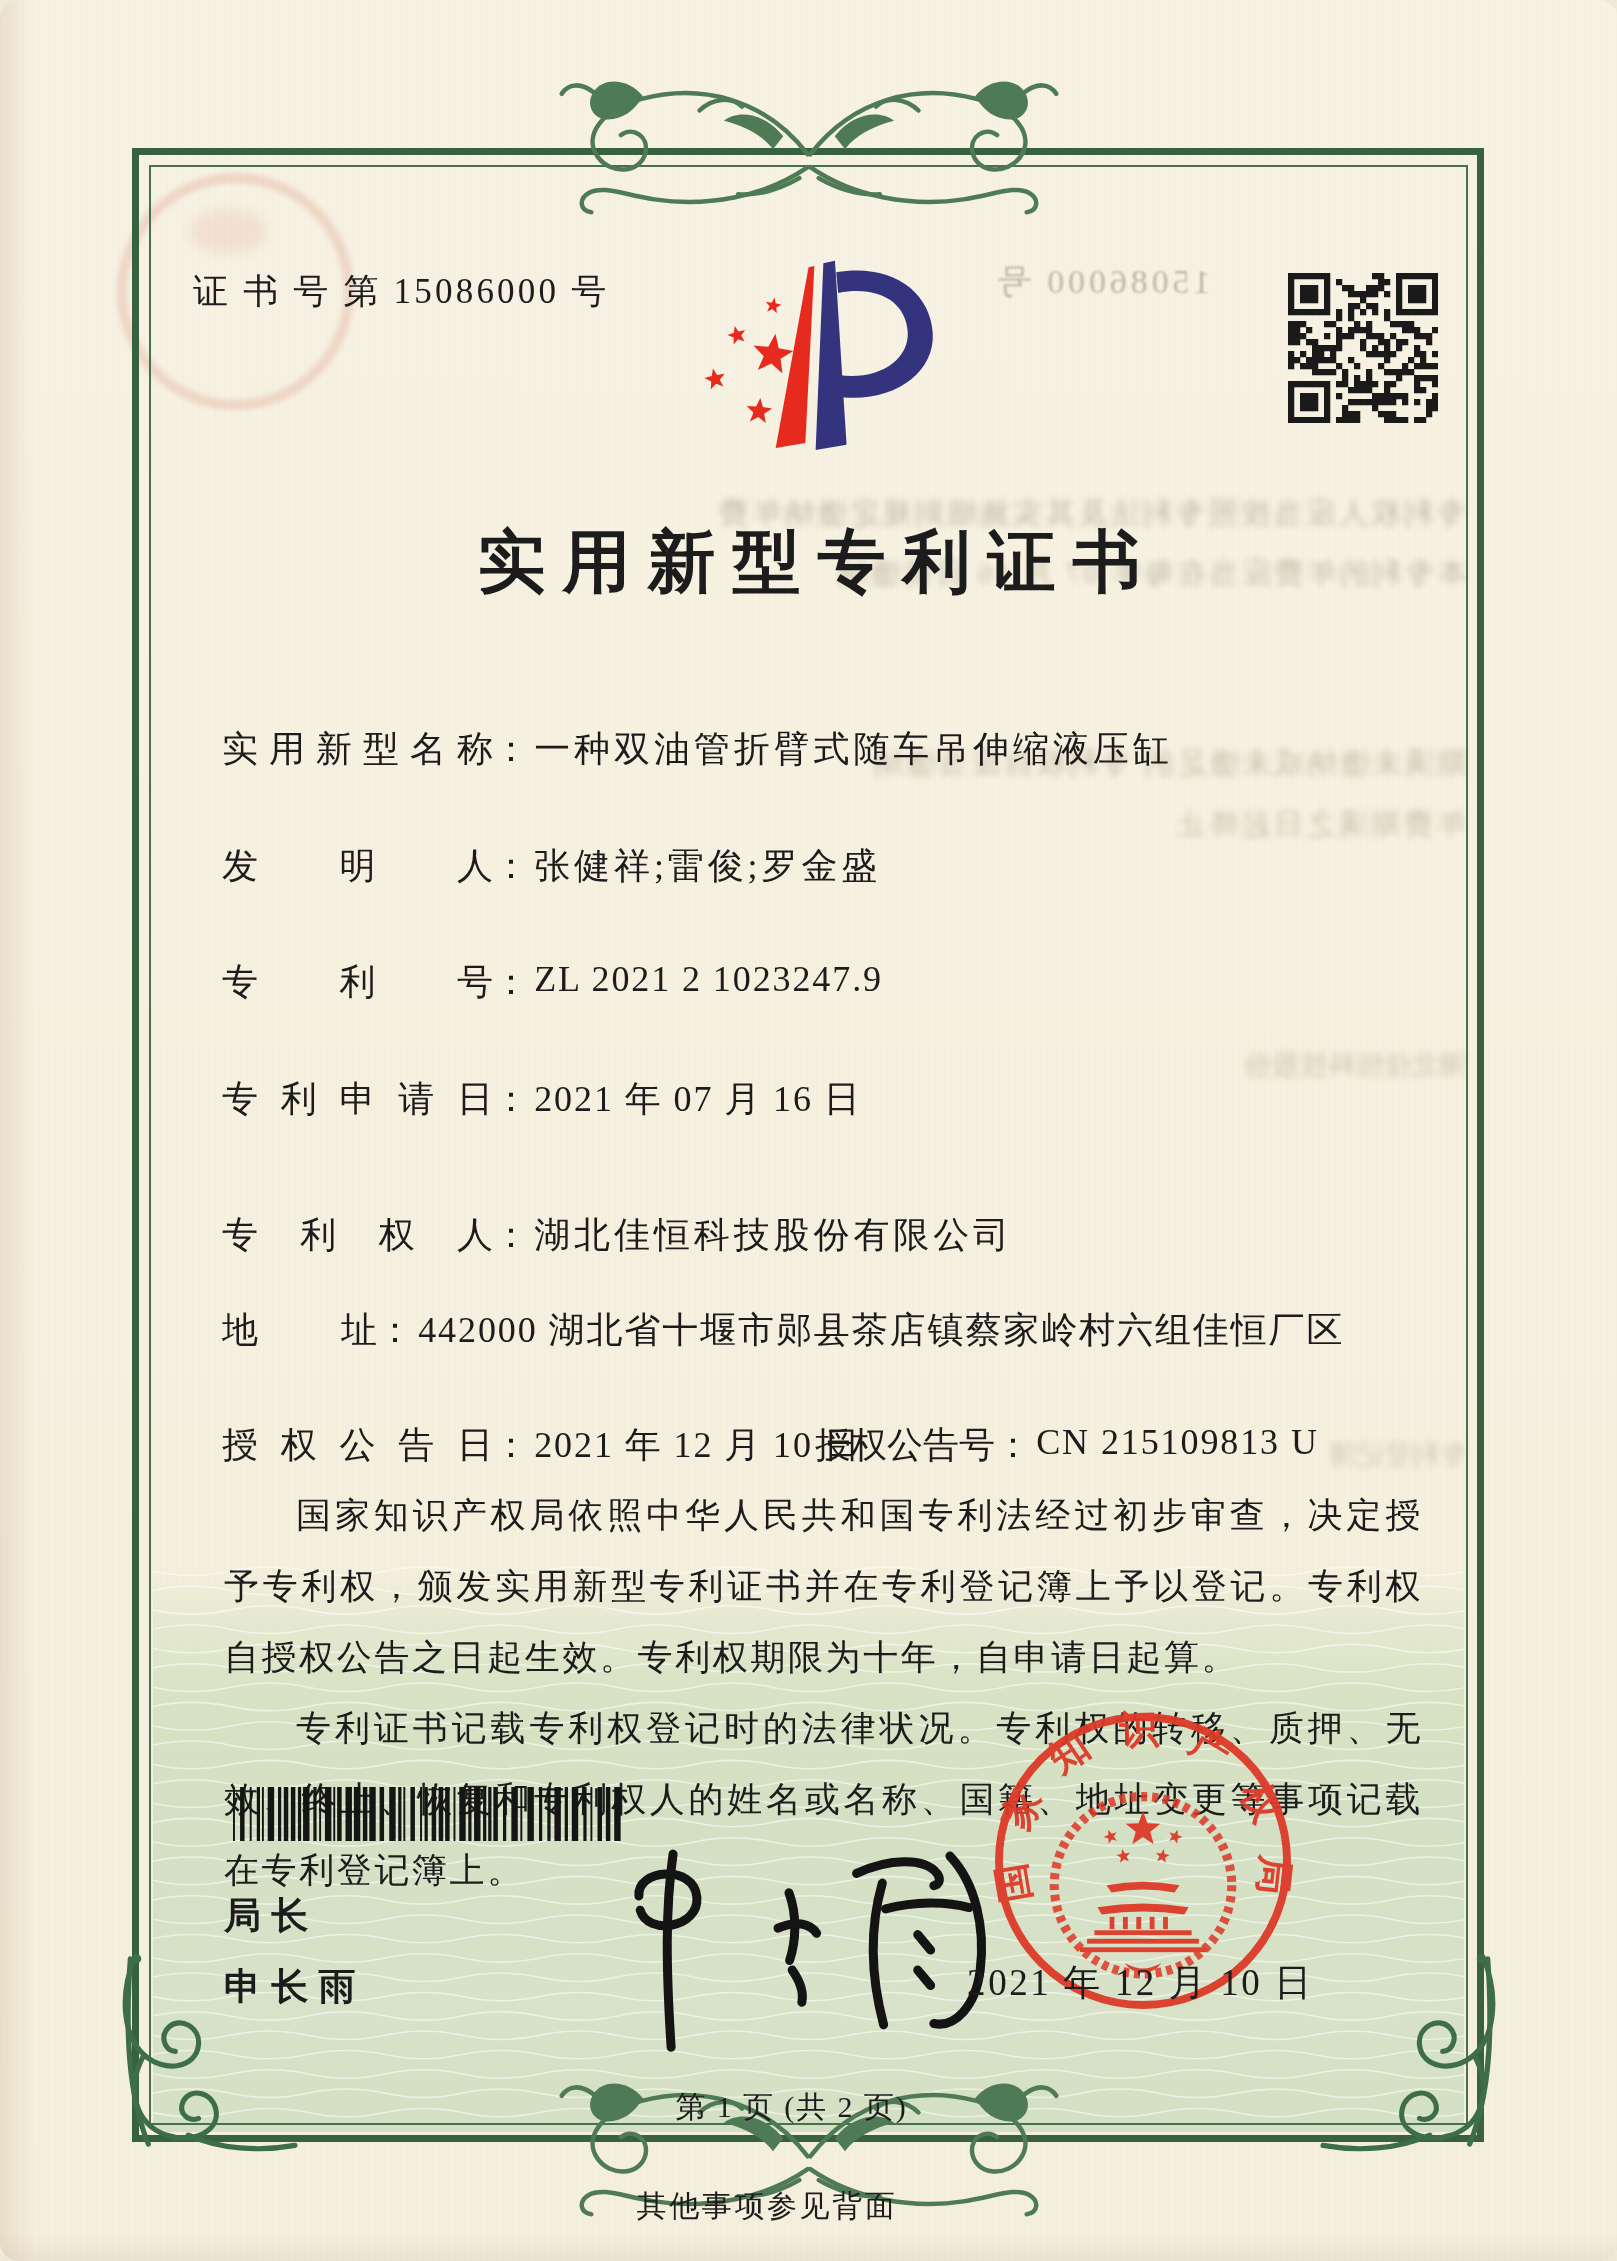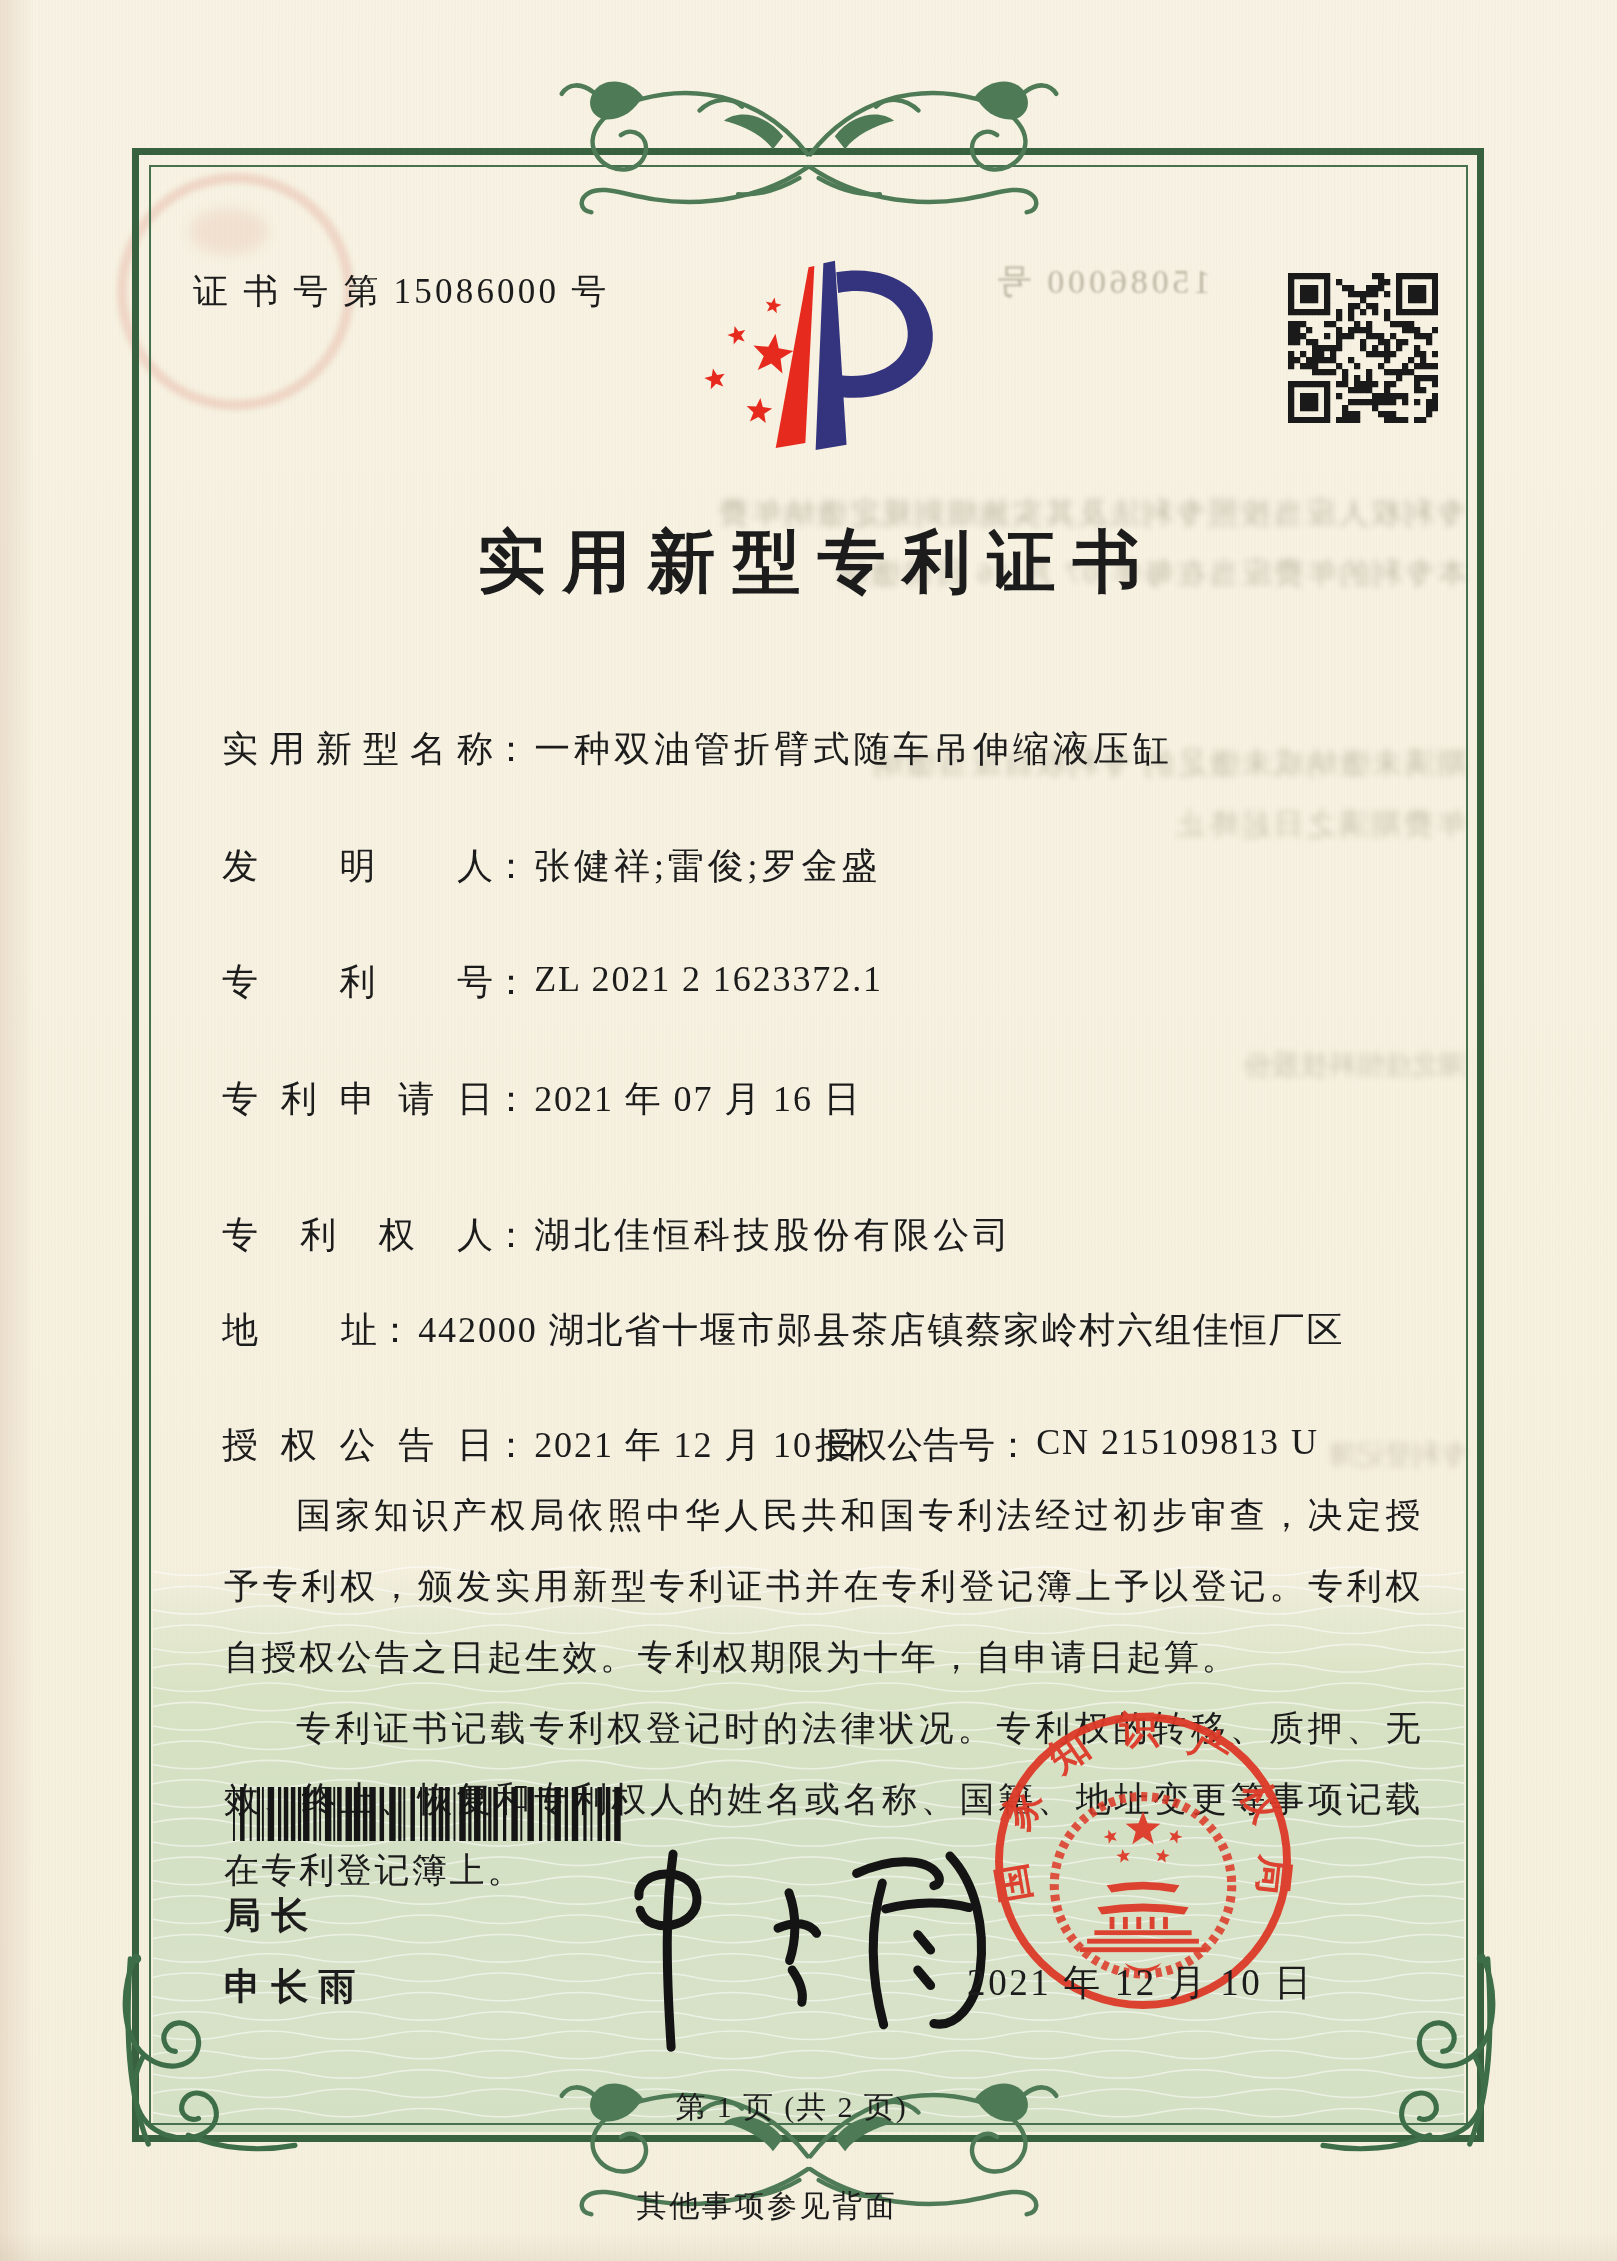--- a/index.html
+++ b/index.html
@@ -1,21 +1,21 @@
 <!DOCTYPE html>
 <html style="font-size:10.3px"><head>
 <meta charset="utf-8">
 <style>
   html,body{margin:0;padding:0;background:#efe9d6;}
   .page{
     position:relative;width:1618px;height:2261px;overflow:hidden;
     background:
       repeating-linear-gradient(90deg, rgba(90,80,50,.015) 0 1.3px, rgba(0,0,0,0) 1.3px 3.2px),
       linear-gradient(180deg,#f7f2e3 0%,#f6f1e0 40%,#f5efdd 100%);
-    font-family:"Liberation Serif","DejaVu Serif",serif;color:#1c1c1c;
+    font-family:"Liberation Serif","DejaVu Serif",serif;color:#1c1c1c;border-radius:19px;
   }
   .abs{position:absolute;}
   
   .gutter-left{left:0;top:0;width:34px;height:2261px;background:linear-gradient(90deg,rgba(193,150,128,.20),rgba(193,150,128,0));}
   .gutter-bottom{left:0;top:2232px;width:1618px;height:30px;background:linear-gradient(0deg,rgba(160,140,110,.12),rgba(160,140,110,0));}
   
   .frame-outer{left:132px;top:148px;width:1338px;height:1980px;border:7.7px solid #38623f;z-index:2;}
   .frame-inner{left:149px;top:165px;width:1315px;height:1956px;border:2.6px solid #47704f;z-index:2;}
   
   .band{left:153px;top:1566px;width:1311px;height:566px;z-index:1;
@@ -483,21 +483,21 @@
 
   <div class="abs title">实用新型专利证书</div>
 
   <div class="field f-name">
     <span class="flabel">实用新型名称</span><span class="colon">：</span><span class="fvalue">一种双油管折臂式随车吊伸缩液压缸</span>
   </div>
   <div class="field f-inv">
     <span class="flabel">发明人</span><span class="colon">：</span><span class="fvalue">张健祥;雷俊;罗金盛</span>
   </div>
   <div class="field f-no">
-    <span class="flabel">专利号</span><span class="colon">：</span><span class="fvalue num">ZL 2021 2 1623372.1</span>
+    <span class="flabel">专利号</span><span class="colon">：</span><span class="fvalue num">ZL 2021 2 1023247.9</span>
   </div>
   <div class="field f-file">
     <span class="flabel">专利申请日</span><span class="colon">：</span><span class="fvalue num">2021 年 07 月 16 日</span>
   </div>
   <div class="field f-own">
     <span class="flabel">专利权人</span><span class="colon">：</span><span class="fvalue">湖北佳恒科技股份有限公司</span>
   </div>
   <div class="field f-addr addr">
     <span class="flabel">地址</span><span class="colon">：</span><span class="fvalue num">442000 湖北省十堰市郧县茶店镇蔡家岭村六组佳恒厂区</span>
   </div>

